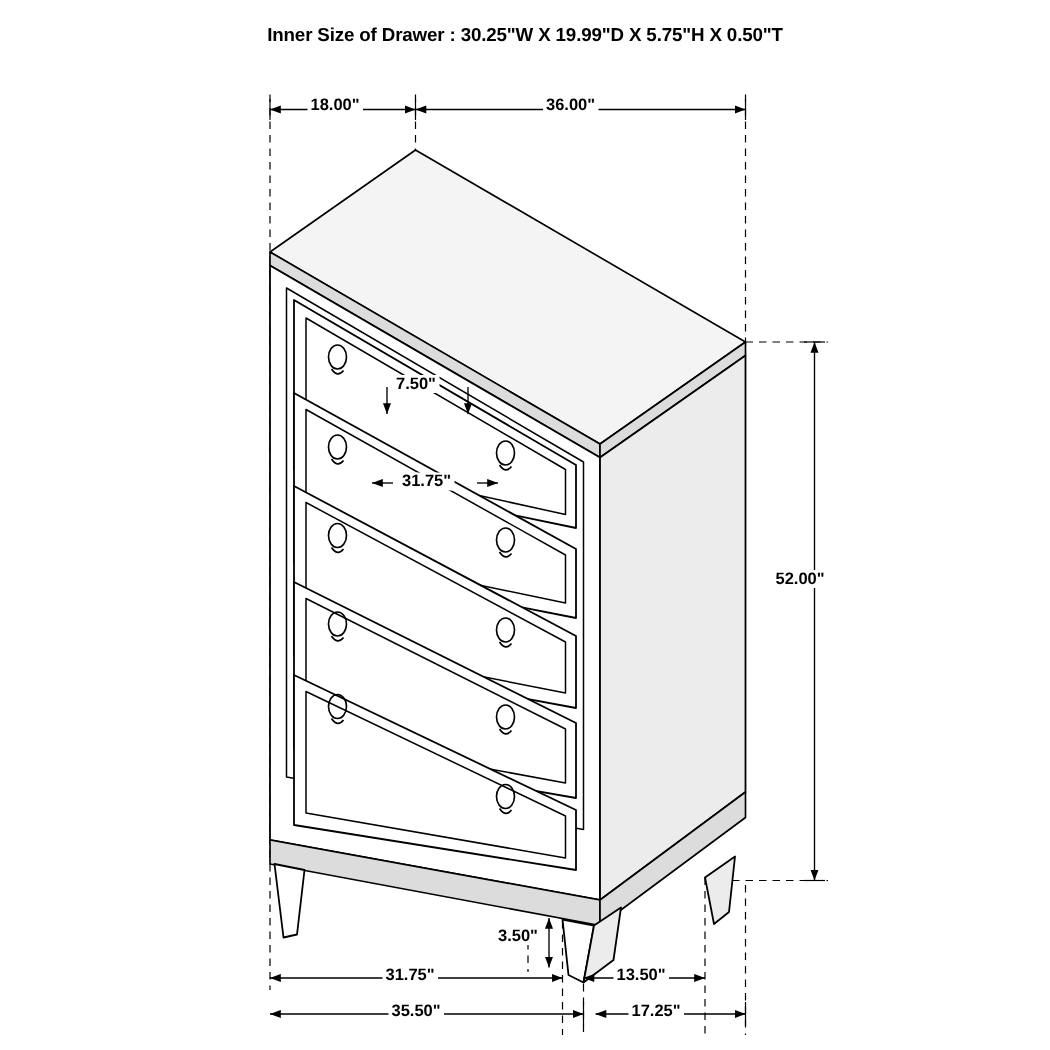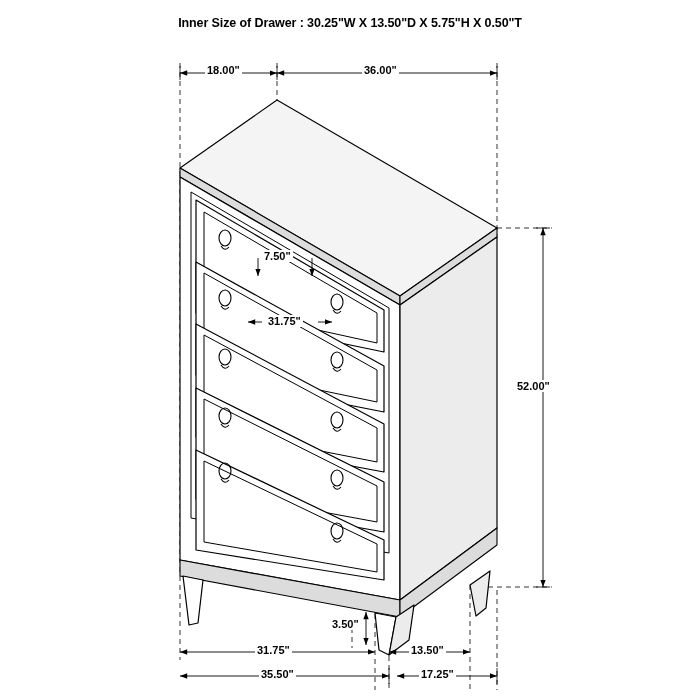--- a/index.html
+++ b/index.html
@@ -43,21 +43,21 @@
     padding: 0 2px;
     white-space: nowrap;
     line-height: 12px;
   }
 </style>
 </head>
 <body>
 
 <div id="stage">
 
-  <div id="title">Inner Size of Drawer : 30.25"W X 13.50"D X 5.75"H X 0.50"T</div>
+  <div id="title">Inner Size of Drawer : 30.25"W X 19.99"D X 5.75"H X 0.50"T</div>
 
   <svg id="drawing" width="700" height="700" viewBox="0 0 700 700">
 
     <defs>
       <style>
         .ol { fill:none; stroke:#000; stroke-width:1.4; stroke-linejoin:round; }
         .ol2 { fill:none; stroke:#000; stroke-width:1; stroke-linejoin:round; }
         .thin { fill:none; stroke:#000; stroke-width:0.8; }
         .ext { fill:none; stroke:#000; stroke-width:0.8; stroke-dasharray:5 4; }
         .dim { fill:none; stroke:#000; stroke-width:0.9; }

